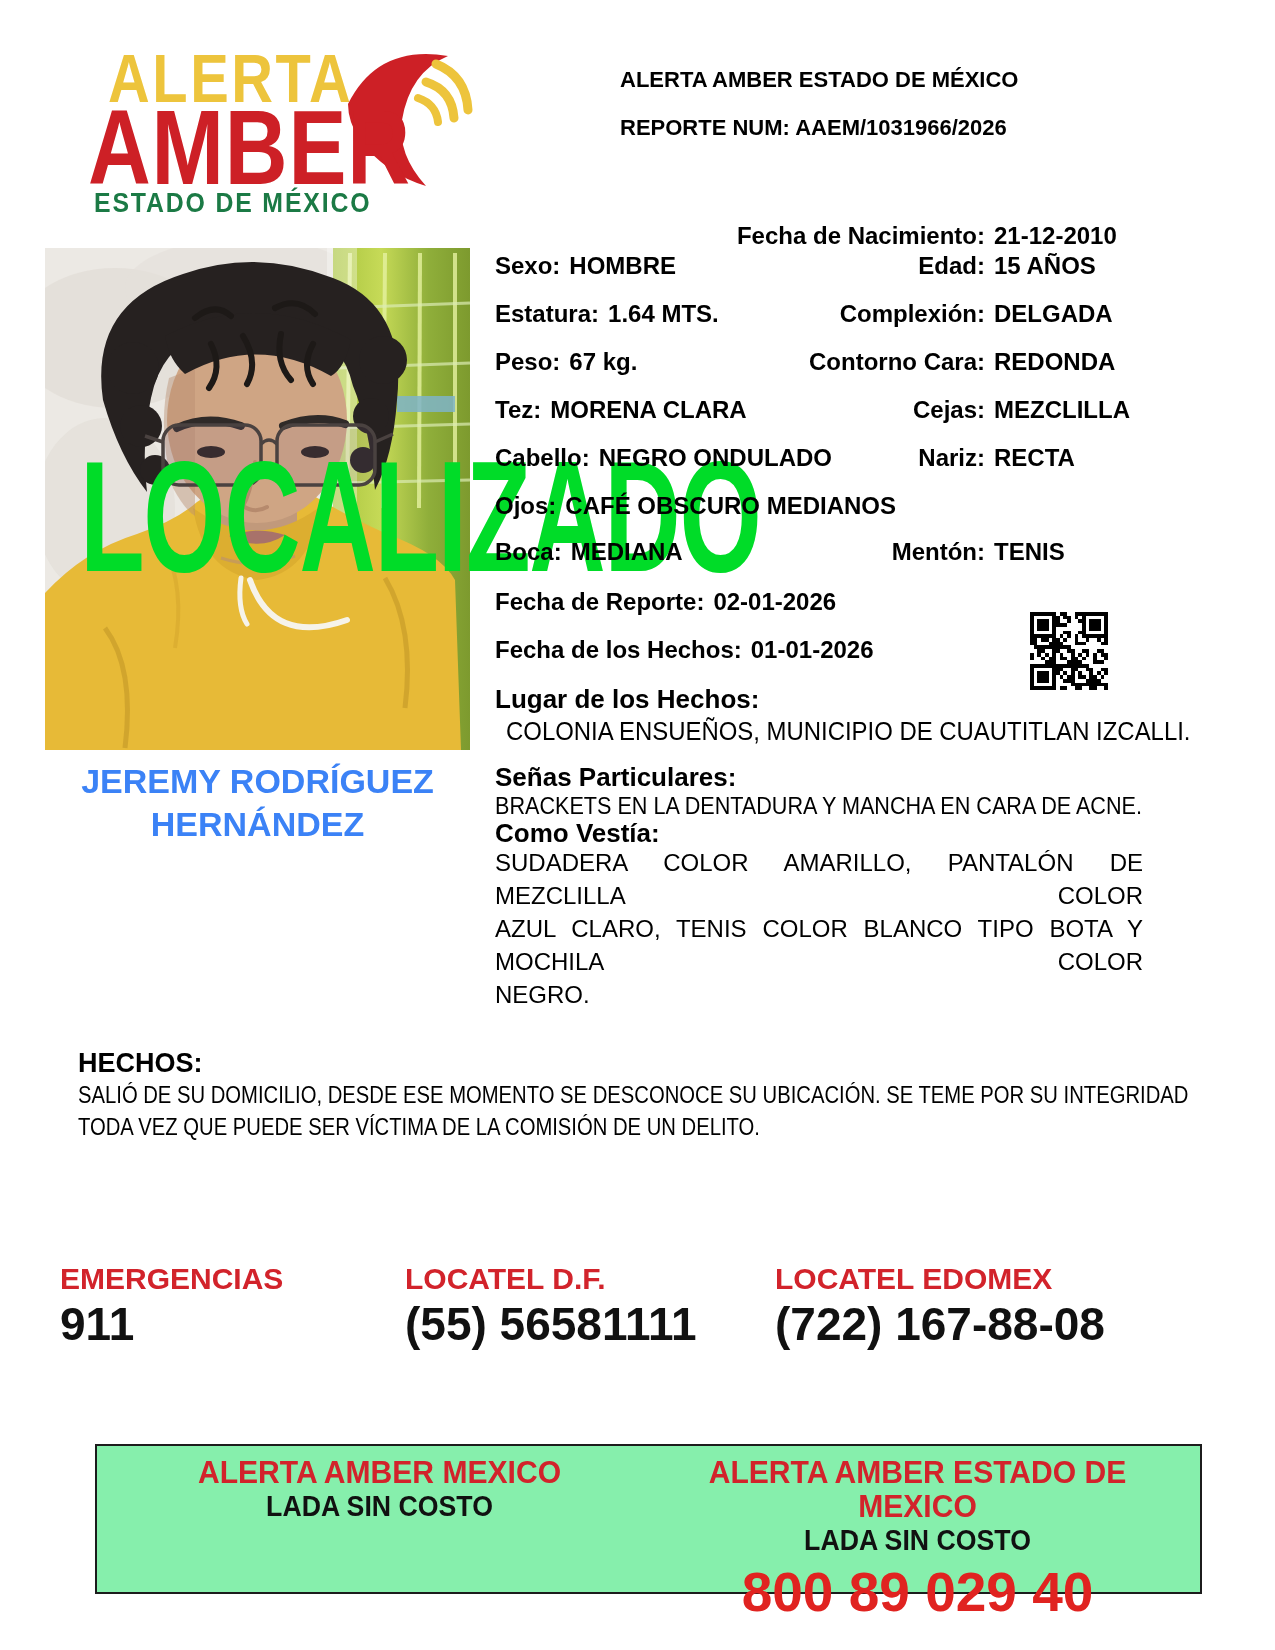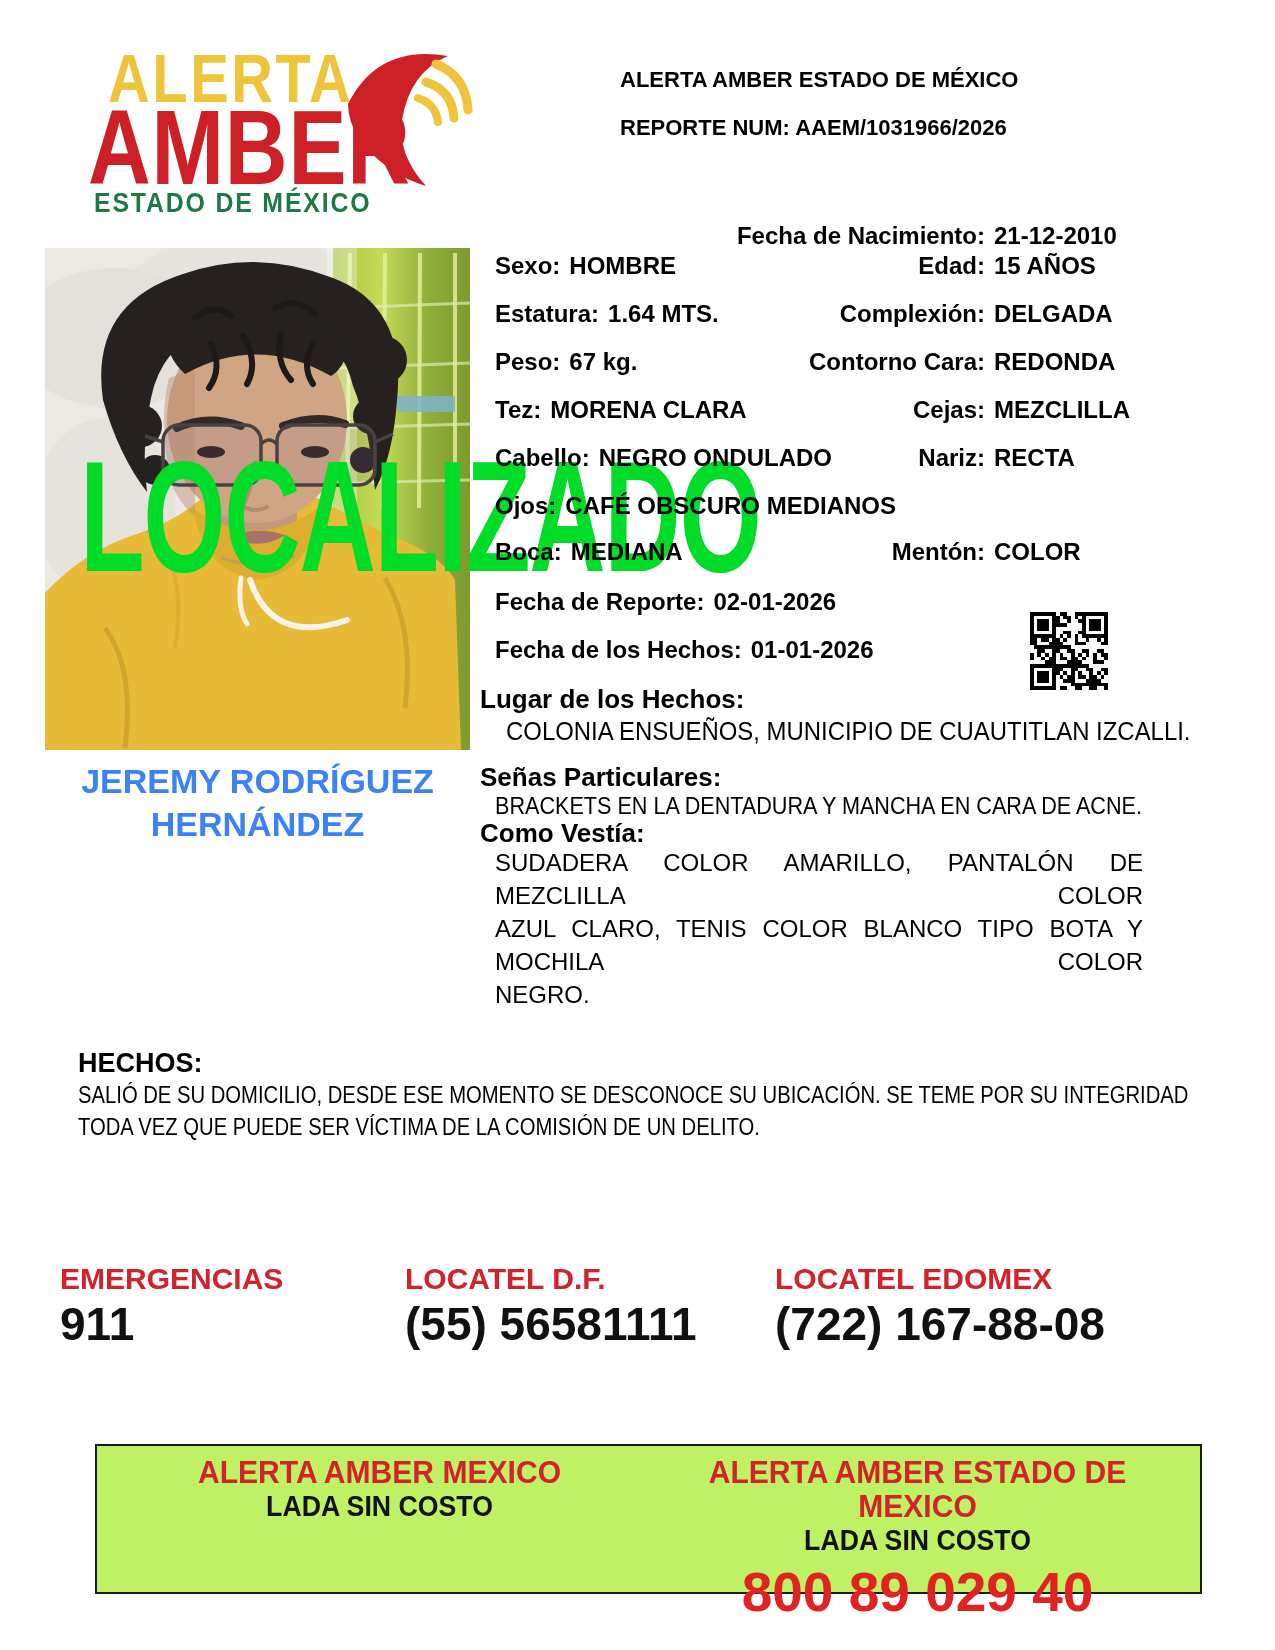--- a/index.html
+++ b/index.html
@@ -27,21 +27,21 @@
   .victim-name{left:45px;top:760px;width:425px;text-align:center;color:#3b82f6;
     font-weight:bold;font-size:34px;line-height:43px;z-index:4;}
 
   
   .drow{position:absolute;left:495px;width:680px;height:30px;font-weight:bold;font-size:24px;
     white-space:nowrap;z-index:4;}
   .dl{position:absolute;left:0;}
   .dr{position:absolute;left:205px;width:475px;}
   .rlbl{display:inline-block;width:285px;text-align:right;}
   .val{margin-left:9px;}
-  .slabel{position:absolute;left:480px;font-weight:bold;font-size:26px;white-space:nowrap;z-index:4;}
+  .slabel{position:absolute;left:495px;font-weight:bold;font-size:26px;white-space:nowrap;z-index:4;}
   .pvalue{position:absolute;font-size:26px;white-space:nowrap;transform:scaleX(.92);
     transform-origin:left top;z-index:4;}
   .svalue{position:absolute;left:495px;font-size:24px;white-space:nowrap;transform:scaleX(.9);
     transform-origin:left top;z-index:4;}
   .clothing{position:absolute;left:495px;top:846px;width:648px;font-size:24px;line-height:33px;z-index:4;}
   .just{text-align:justify;text-align-last:justify;}
 
   
   .qr{left:1030px;top:612px;width:78px;height:78px;display:grid;
     grid-template-columns:repeat(21,1fr);grid-template-rows:repeat(21,1fr);z-index:4;}
@@ -51,21 +51,21 @@
   .hechos-label{left:78px;top:1048px;font-weight:bold;font-size:27px;}
   .hechos-line{position:absolute;left:78px;font-size:23px;white-space:nowrap;
     transform:scaleX(.88);transform-origin:left top;}
 
   
   .contact{position:absolute;top:1262px;text-align:left;}
   .contact .clabel{color:#d2232b;font-weight:bold;font-size:30px;line-height:34px;}
   .contact .cnum{color:#111;font-weight:bold;font-size:46px;line-height:52px;margin-top:2px;}
 
   
-  .fbox{left:95px;top:1444px;width:1103px;height:146px;border:2px solid #1c1c1c;background:#bef264;}
+  .fbox{left:95px;top:1444px;width:1103px;height:146px;border:2px solid #1c1c1c;background:#86efac;}
   .fcol{position:absolute;top:10px;text-align:center;}
   .fcol .ftitle{color:#d2232b;font-weight:bold;font-size:31px;line-height:34px;transform:scaleX(.97);transform-origin:center top;}
   .fcol .fsub{color:#111;font-weight:bold;font-size:29px;line-height:32px;transform:scaleX(.92);transform-origin:center top;}
   .fcol .fnum{color:#e02320;font-weight:bold;font-size:55px;line-height:60px;margin-top:6px;}
 </style>
 </head>
 <body>
 
 <div class="abs logo">
   <div class="logo-alerta">ALERTA</div>
@@ -202,21 +202,21 @@
 </div>
 <div class="drow" style="top:444px">
   <span class="dl"><span>Cabello:</span><span class="val">NEGRO ONDULADO</span></span>
   <span class="dr"><span class="rlbl">Nariz:</span><span class="val">RECTA</span></span>
 </div>
 <div class="drow" style="top:492px">
   <span class="dl"><span>Ojos:</span><span class="val">CAFÉ OBSCURO MEDIANOS</span></span>
 </div>
 <div class="drow" style="top:538px">
   <span class="dl"><span>Boca:</span><span class="val">MEDIANA</span></span>
-  <span class="dr"><span class="rlbl">Mentón:</span><span class="val">COLOR</span></span>
+  <span class="dr"><span class="rlbl">Mentón:</span><span class="val">TENIS</span></span>
 </div>
 
 <div class="drow" style="top:588px">
   <span class="dl"><span>Fecha de Reporte:</span><span class="val">02-01-2026</span></span>
 </div>
 <div class="drow" style="top:636px">
   <span class="dl"><span>Fecha de los Hechos:</span><span class="val">01-01-2026</span></span>
 </div>
 
 <div class="slabel" style="top:684px">Lugar de los Hechos:</div>

